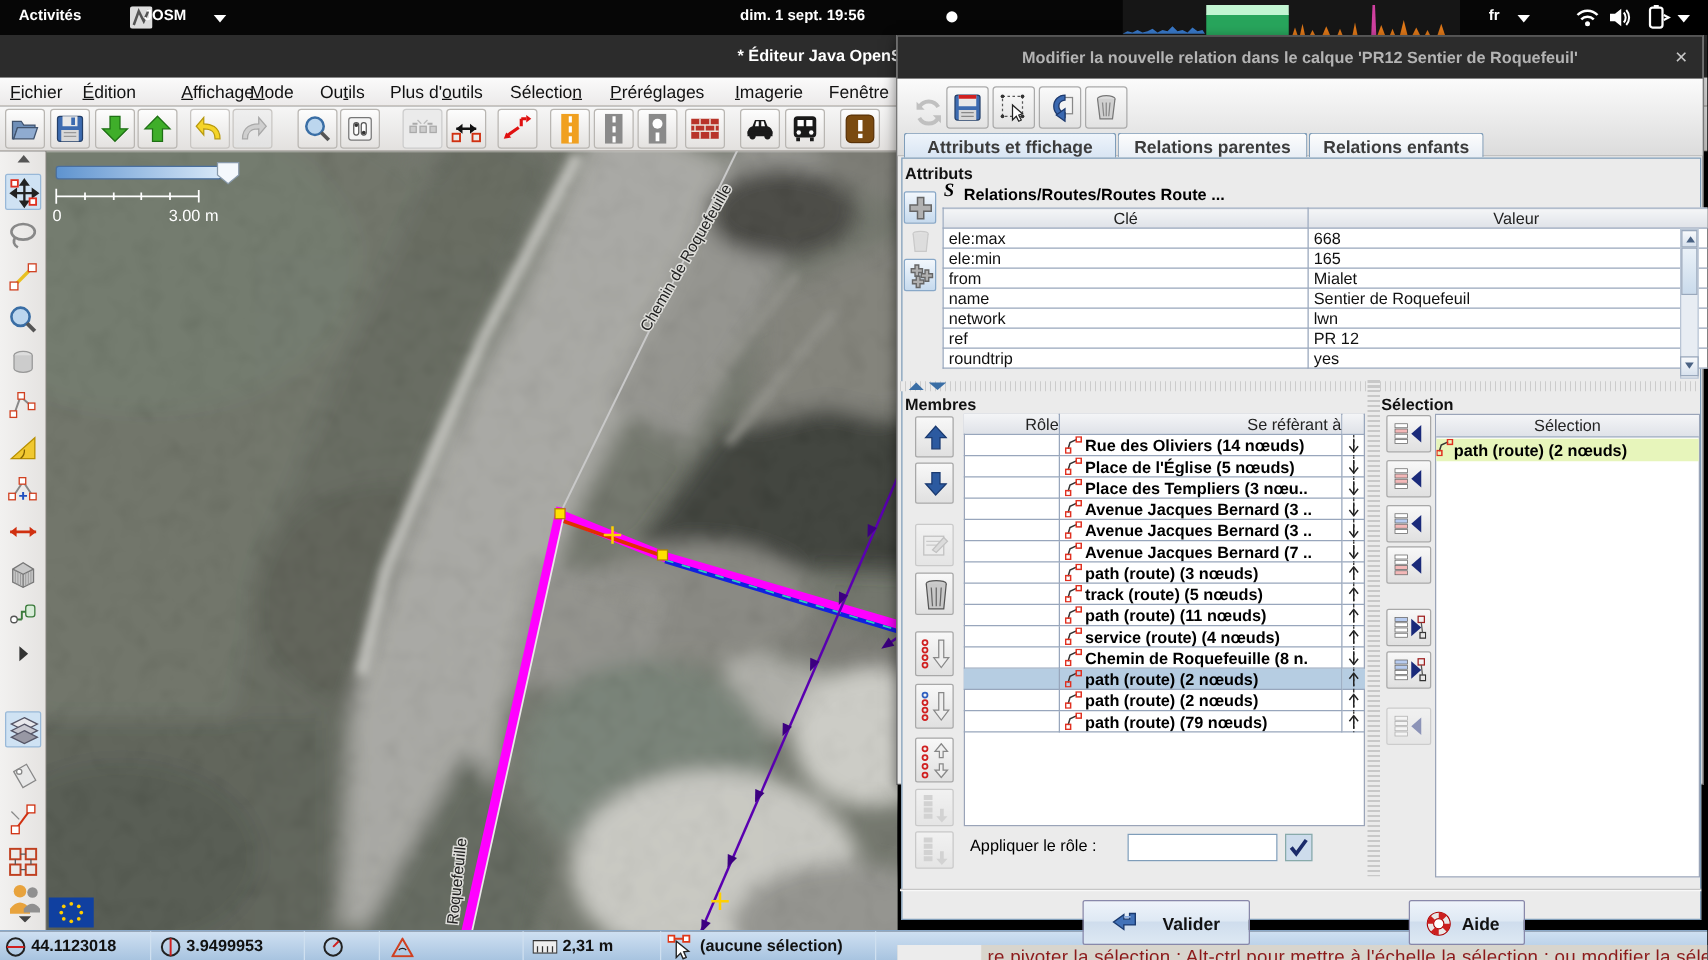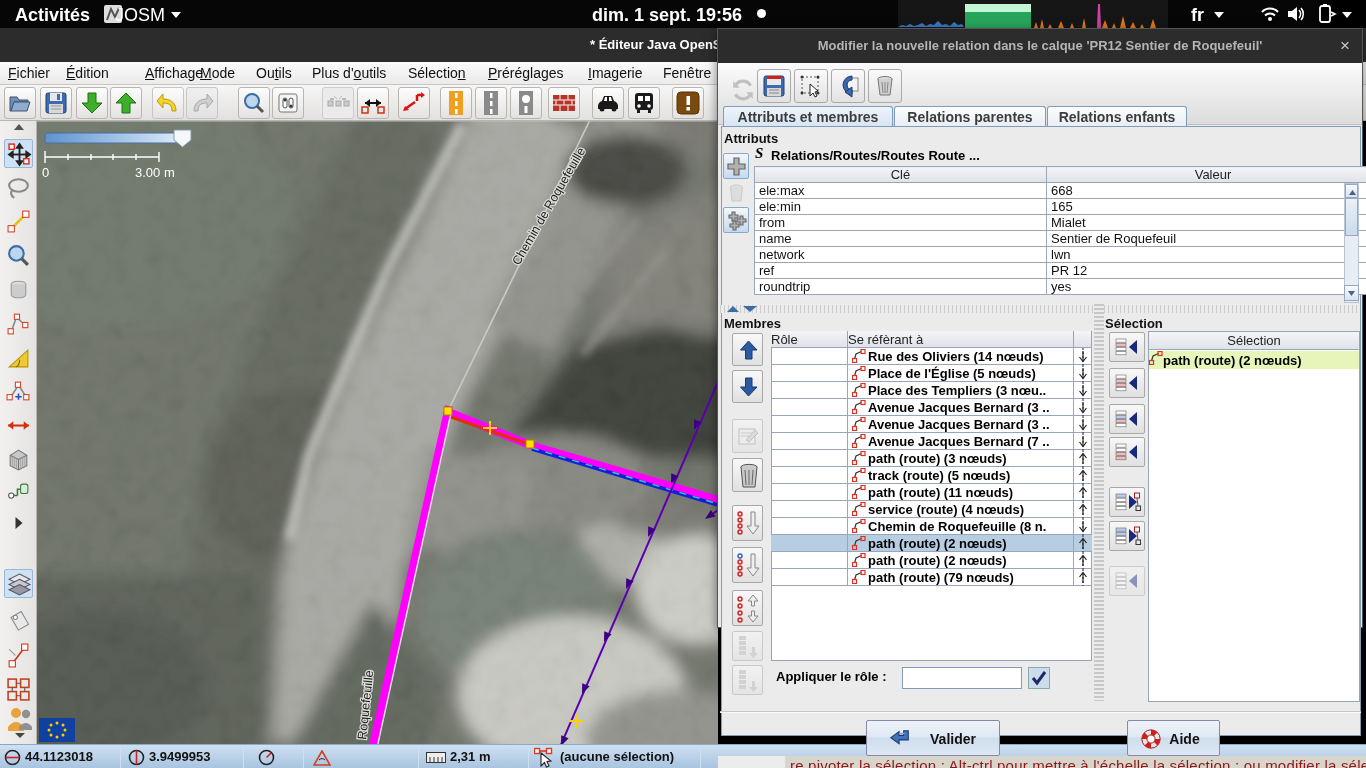--- a/index.html
+++ b/index.html
@@ -1,19 +1,19 @@
 <!DOCTYPE html>
 <html><head><meta charset="utf-8">
 <style>
 *{margin:0;padding:0;box-sizing:border-box}
 html,body{width:1366px;height:768px;overflow:hidden;background:#000;font-family:"Liberation Sans",sans-serif}
 #screen{position:absolute;left:0;top:0;width:1366px;height:768px;overflow:hidden}
 .abs{position:absolute}
 
-#topbar{left:0;top:0;width:1320px;height:28px;background:#060606;color:#fff;font-size:18px}
+#topbar{left:0;top:0;width:1320px;height:28px;background:#060606;color:#fff;font-size:12px}
 #topbar .t{position:absolute;top:5px;white-space:nowrap}
 
 #titlebar{left:0;top:28px;width:1366px;height:34px;background:#2c2c2c;color:#fff;font-size:13px;font-weight:bold}
 
 #menubar{left:0;top:62px;width:1366px;height:23px;background:linear-gradient(#fbfbfb,#eceaea);border-bottom:1px solid #c8c4c0;color:#111;font-size:14px}
 #menubar span{position:absolute;top:3px;white-space:nowrap}
 
 #toolbar{left:0;top:85px;width:1366px;height:36px;background:linear-gradient(#f6f6f6,#e3e1df);border-bottom:1px solid #b8b4b0}
 .tbtn{position:absolute;top:2px;width:32px;height:32px;border:1px solid #b9b6b2;border-radius:3px;background:linear-gradient(#fdfdfd,#e4e2e0)}
 .tbtn svg{position:absolute;left:3px;top:3px}
@@ -33,21 +33,21 @@
 #dlgtools{left:0;top:34px;width:644px;height:62px;background:linear-gradient(#fbfbfb,#dcdcdc);border-bottom:1px solid #c0c0c0}
 .dbtn{position:absolute;top:6px;width:34px;height:34px;border:1px solid #aaa;border-radius:3px;background:linear-gradient(#fafafa,#e2e2e2)}
 .tab{position:absolute;top:77px;height:20px;border:1px solid #7f9db9;border-bottom:none;border-radius:3px 3px 0 0;background:linear-gradient(#fdfdfd,#e8eef5);font-size:14px;font-weight:bold;color:#3c3c3c;text-align:center;line-height:20px}
 .tab.on{background:linear-gradient(#eef4fb,#d7e4f2);height:21px}
 #tabpanel{left:3px;top:97px;width:640px;height:610px;background:#ebebeb;border:1px solid #7f9db9}
 .paneltitle{font-size:13px;font-weight:bold;color:#111}
 .smbtn{position:absolute;width:26px;height:26px;border:1px solid #a8a8a8;border-radius:2px;background:linear-gradient(#f8f8f8,#e0e0e0)}
 table.jt{border-collapse:collapse;font-size:13px;color:#111;background:#fff}
 table.jt td,table.jt th{border:1px solid #98a6bc;padding:0 4px;height:16px;white-space:nowrap;overflow:hidden}
 .hdr{background:linear-gradient(#f4f5f7,#dfe2e8);font-weight:normal;color:#222;text-align:center;font-size:13px}
-.mhdr{position:absolute;height:17px;background:linear-gradient(#f4f5f7,#dfe2e8);border-right:1px solid #98a6bc;border-bottom:1px solid #98a6bc;text-align:left;font-size:13px;color:#222;line-height:17px}
+.mhdr{position:absolute;height:17px;background:linear-gradient(#f4f5f7,#dfe2e8);border-right:1px solid #98a6bc;border-bottom:1px solid #98a6bc;text-align:right;font-size:13px;color:#222;line-height:17px}
 .mrow{position:absolute;left:0;width:321px;height:17px}
 .mrow .mc1{position:absolute;left:0;width:77px;height:17px;border-right:1px solid #98a6bc;border-bottom:1px solid #98a6bc}
 .mrow .mc2{position:absolute;left:77px;width:226px;height:17px;border-right:1px solid #98a6bc;border-bottom:1px solid #98a6bc;font-weight:bold;font-size:13px;white-space:nowrap;overflow:hidden;line-height:17px}
 .mrow .mc2 .wic{vertical-align:-2px;margin:0 2px 0 4px}
 .mrow .mc3{position:absolute;left:303px;width:18px;height:17px;border-bottom:1px solid #98a6bc;font-size:13px;text-align:center;line-height:16px;color:#333}
 .mrow.msel .mc1,.mrow.msel .mc2,.mrow.msel .mc3{background:#b6cde2}
 
 .obtn{position:absolute;height:36px;border:1px solid #88a;border-radius:2px;background:linear-gradient(#eef3fa 0%,#dfe9f4 45%,#cfdded 50%,#dde8f3 100%);font-size:14px;font-weight:bold;color:#111;text-align:center}
 </style></head>
 <body>
@@ -168,21 +168,21 @@
         <circle cx="20" cy="617" r="1.5"></circle>
       </g>
 </svg>
 
 <div class="abs" id="topbar">
   <div class="t" style="left:15px;font-weight:bold">Activités</div>
   <svg class="t" style="left:104px;top:5px" width="18" height="18" viewBox="0 0 18 18">
         <rect width="18" height="18" rx="2" fill="#ddd"></rect>
         <path d="M3,15 L7,4 L11,12 L15,3" stroke="#555" stroke-width="2" fill="none"></path>
       </svg>
-  <div class="t" style="left:115px;font-weight:normal">JOSM</div>
+  <div class="t" style="left:115px;font-weight:bold">JOSM</div>
   <svg class="t" style="left:170px;top:11px" width="12" height="8">
         <polygon points="1,1 11,1 6,7" fill="#fff"></polygon>
       </svg>
   <div class="t" style="left:592px;font-weight:bold">dim. 1 sept.  19:56</div>
   <div class="t" style="left:757px;top:9px;width:9px;height:9px;border-radius:50%;background:#fff"></div>
 
   <svg class="t" style="left:898px;top:0" width="270" height="28" viewBox="0 0 270 28">
     <rect width="270" height="28" fill="#161616"></rect>
     <path d="M0,27 L4,25 L8,26 L12,24 L16,26 L20,25 L24,23 L28,26 L32,24 L36,25 L40,21 L44,25 L48,24 L52,26 L56,22 L60,25 L64,24 L66,27 Z" fill="#3878c8"></path>
     <rect x="67" y="11" width="66" height="17" fill="#28a55c"></rect>
@@ -625,21 +625,21 @@
             <ellipse cx="12" cy="5" rx="7" ry="2.5" fill="#ddd" stroke="#777"></ellipse>
             <path d="M5,5 L7,21 h10 L19,5" fill="#d0d0d0" stroke="#777"></path>
             <g stroke="#888">
               <line x1="9" y1="8" x2="10" y2="19"></line>
               <line x1="12" y1="8" x2="12" y2="19"></line>
               <line x1="15" y1="8" x2="14" y2="19"></line>
             </g>
           </svg>
         </div>
   </div>
-  <div class="tab on" style="left:5px;width:170px">Attributs et membres</div>
+  <div class="tab on" style="left:5px;width:170px">Attributs et ffichage</div>
   <div class="tab" style="left:176px;width:152px">Relations parentes</div>
   <div class="tab" style="left:329px;width:140px">Relations enfants</div>
   <div class="abs" id="tabpanel"></div>
 
   <div class="abs paneltitle" style="left:6px;top:102px">Attributs</div>
   <div class="smbtn" style="left:5px;top:124px;background:linear-gradient(#f2f7fc,#c6daee);border-color:#88a8c8">
         <svg style="position:absolute;left:2px;top:2px" width="21" height="21" viewBox="0 0 21 21">
           <path d="M8,2 h5 v6 h6 v5 h-6 v6 H8 v-6 H2 V8 h6 z" fill="#b0b0b0" stroke="#666" stroke-width="1.2"></path>
         </svg>
       </div>
@@ -1069,21 +1069,21 @@
         <svg style="position:absolute;left:5px;top:4px" width="26" height="21" viewBox="0 0 26 21">
           <rect x="1" y="2.0" width="10" height="3.2" fill="#ffffff" stroke="#666" stroke-width="0.6"></rect>
           <rect x="1" y="6.2" width="10" height="3.2" fill="#ffffff" stroke="#666" stroke-width="0.6"></rect>
           <rect x="1" y="10.4" width="10" height="3.2" fill="#ffffff" stroke="#666" stroke-width="0.6"></rect>
           <rect x="1" y="14.600000000000001" width="10" height="3.2" fill="#ffffff" stroke="#666" stroke-width="0.6"></rect>
           <polygon points="22,3 22,17 14,10" fill="#1a2a7a"></polygon>
         </svg>
       </div>
   <div class="abs" style="left:376px;top:275px;width:10px;height:397px;background:repeating-linear-gradient(#c8c8c8 0 2px,#ebebeb 2px 4px)"></div>
 
-  <div class="abs" style="left:58px;top:640px;font-size:13px;font-weight:bold">Appliquer le rôle :</div>
+  <div class="abs" style="left:58px;top:640px;font-size:13px;font-weight:normal">Appliquer le rôle :</div>
   <input class="abs" style="left: 184px; top: 638px; width: 120px; height: 22px; border: 1px solid rgb(127, 157, 185); font-size: 13px;">
   <div class="abs" style="left:310px;top:638px;width:22px;height:22px;background:#cddcec;border:1px solid #8aa">
     <svg width="20" height="20" viewBox="0 0 20 20">
           <path d="M4,10 L8,15 L16,4" fill="none" stroke="#1a2a6a" stroke-width="3"></path>
         </svg>
   </div>
 
   <div class="abs" style="left:2px;top:682px;width:641px;height:2px;border-top:1px solid #c6c6c6;border-bottom:1px solid #f8f8f8"></div>
 
   <div class="obtn" style="left:148px;top:691px;width:134px"><svg style="position:absolute;left:22px;top:7px" width="22" height="22" viewBox="0 0 24 24">

